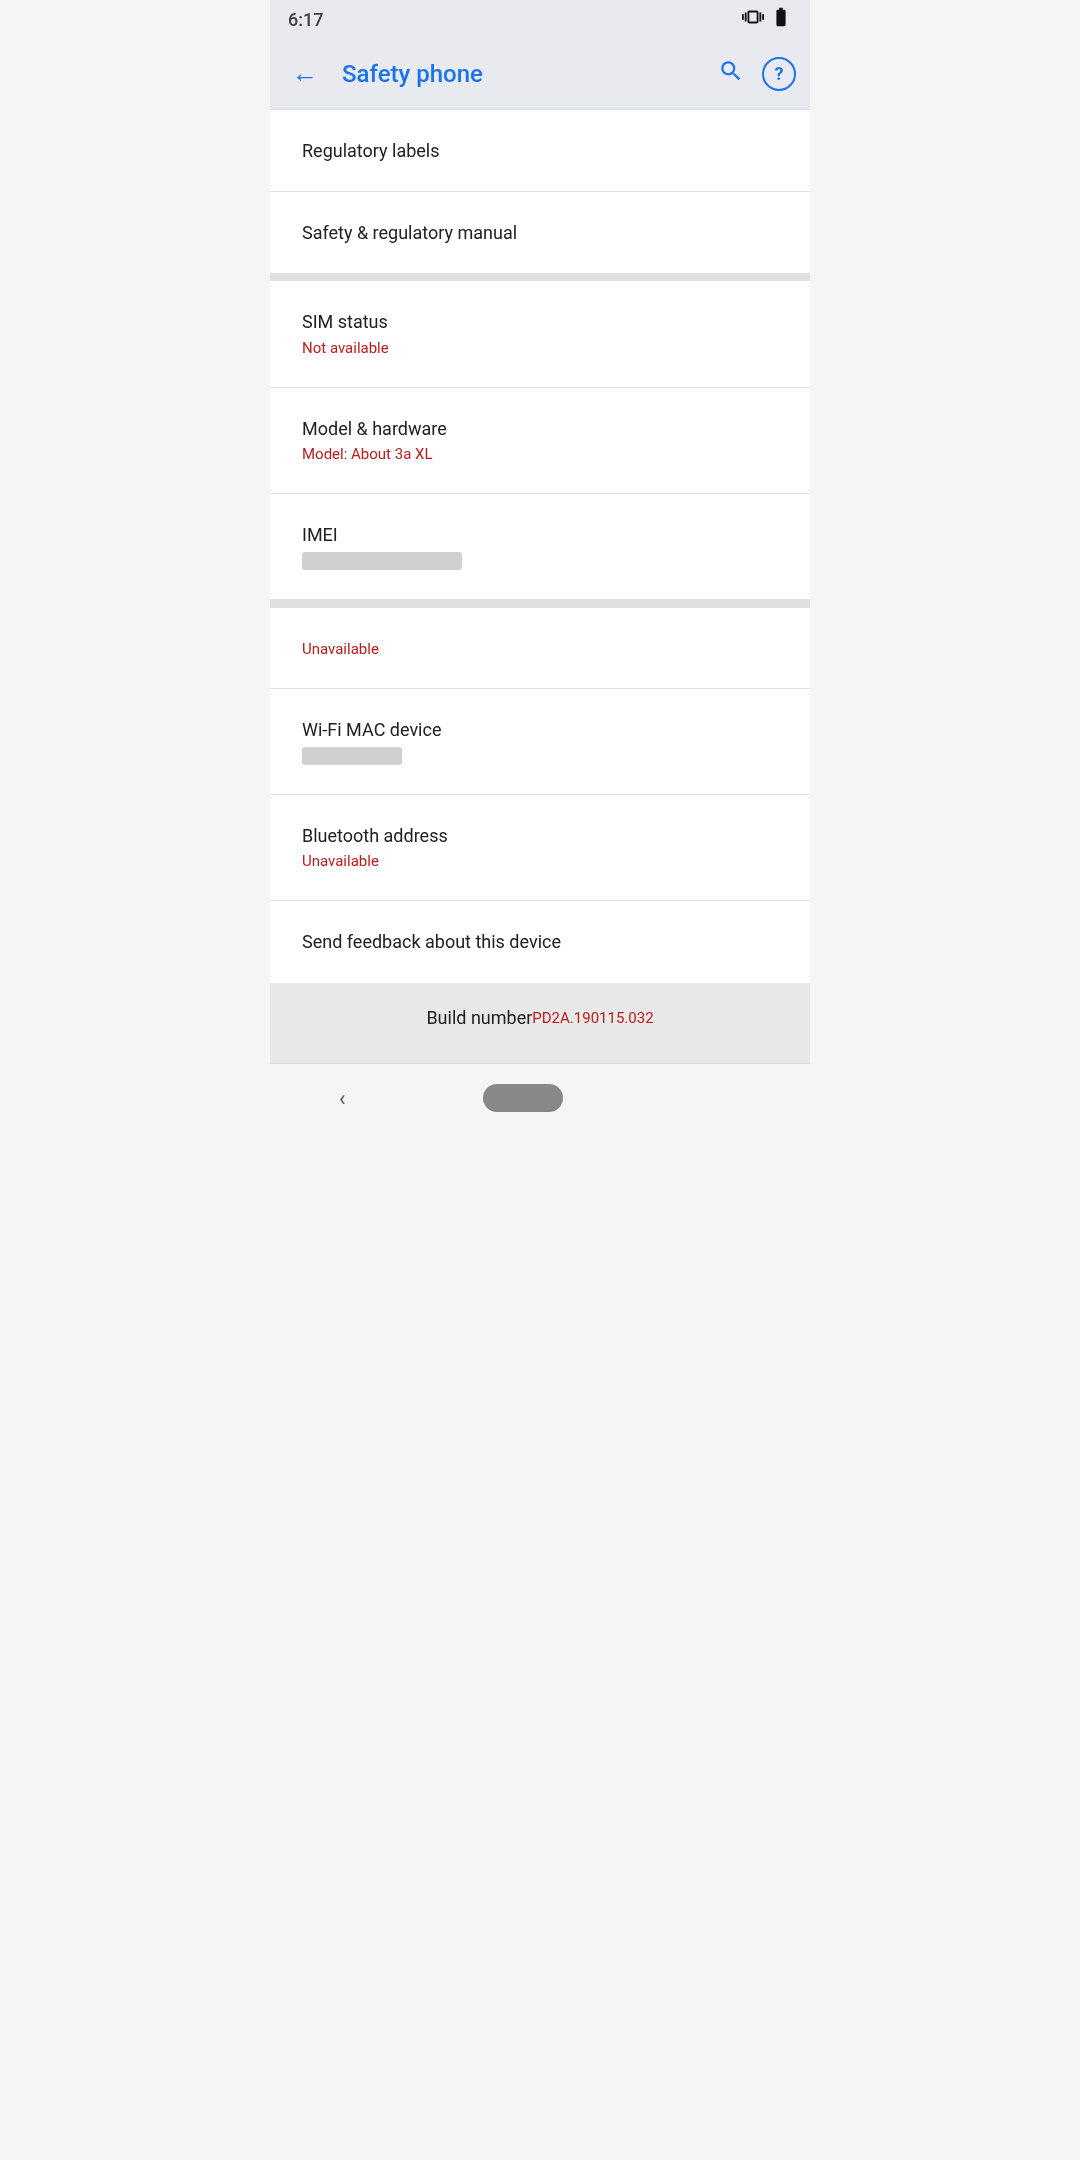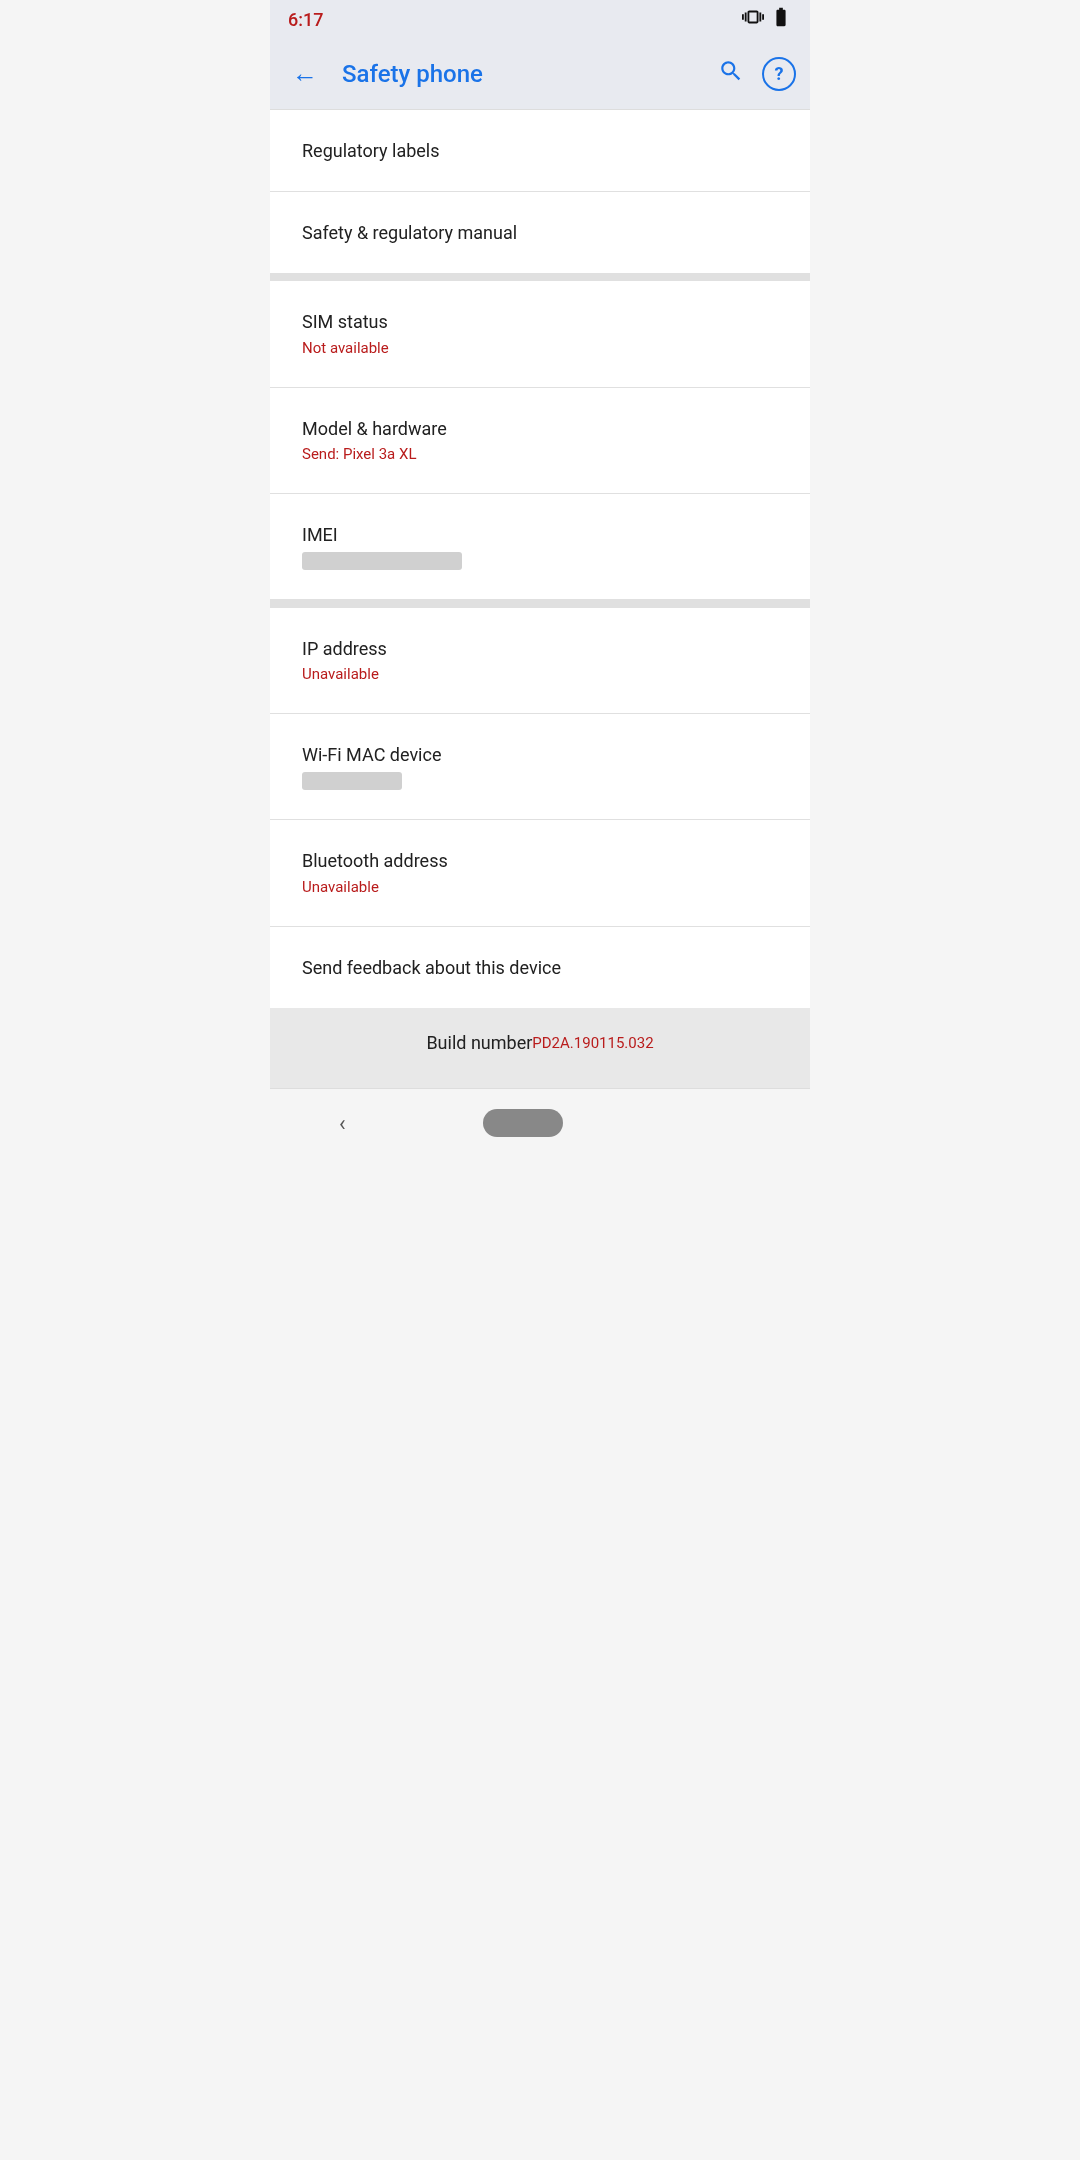--- a/index.html
+++ b/index.html
@@ -20,21 +20,21 @@
       background: #e8eaf0;
       height: 38px;
       display: flex;
       align-items: center;
       justify-content: space-between;
       padding: 0 18px;
     }
     .status-time {
       font-size: 18px;
       font-weight: 500;
-      color: #b91c1c;
+      color: #404040;
     }
     .status-icons {
       display: flex;
       align-items: center;
       gap: 6px;
     }
     .status-icon {
       color: #111;
       font-size: 16px;
     }
@@ -225,39 +225,38 @@
 
   <div class="settings-item">
     <span class="settings-item-title">SIM status</span>
     <span class="settings-item-subtitle">Not available</span>
   </div>
 
   <div class="divider"></div>
 
   <div class="settings-item">
     <span class="settings-item-title">Model &amp; hardware</span>
-    <span class="settings-item-subtitle">Send: Pixel 3a XL</span>
+    <span class="settings-item-subtitle">Model: About 3a XL</span>
   </div>
 
   <div class="divider"></div>
 
   <div class="settings-item">
     <span class="settings-item-title">IMEI</span>
     <span class="settings-item-subtitle">
       <span class="redacted"></span>
     </span>
   </div>
 
   <div class="divider"></div>
 
 
   <div class="section-divider"></div>
 
   <div class="settings-item">
-    <span class="settings-item-title">IP address</span>
     <span class="settings-item-subtitle">Unavailable</span>
   </div>
 
   <div class="divider"></div>
 
   <div class="settings-item">
     <span class="settings-item-title">Wi-Fi MAC device</span>
     <span class="settings-item-subtitle">
       <span class="redacted redacted-short"></span>
     </span>

